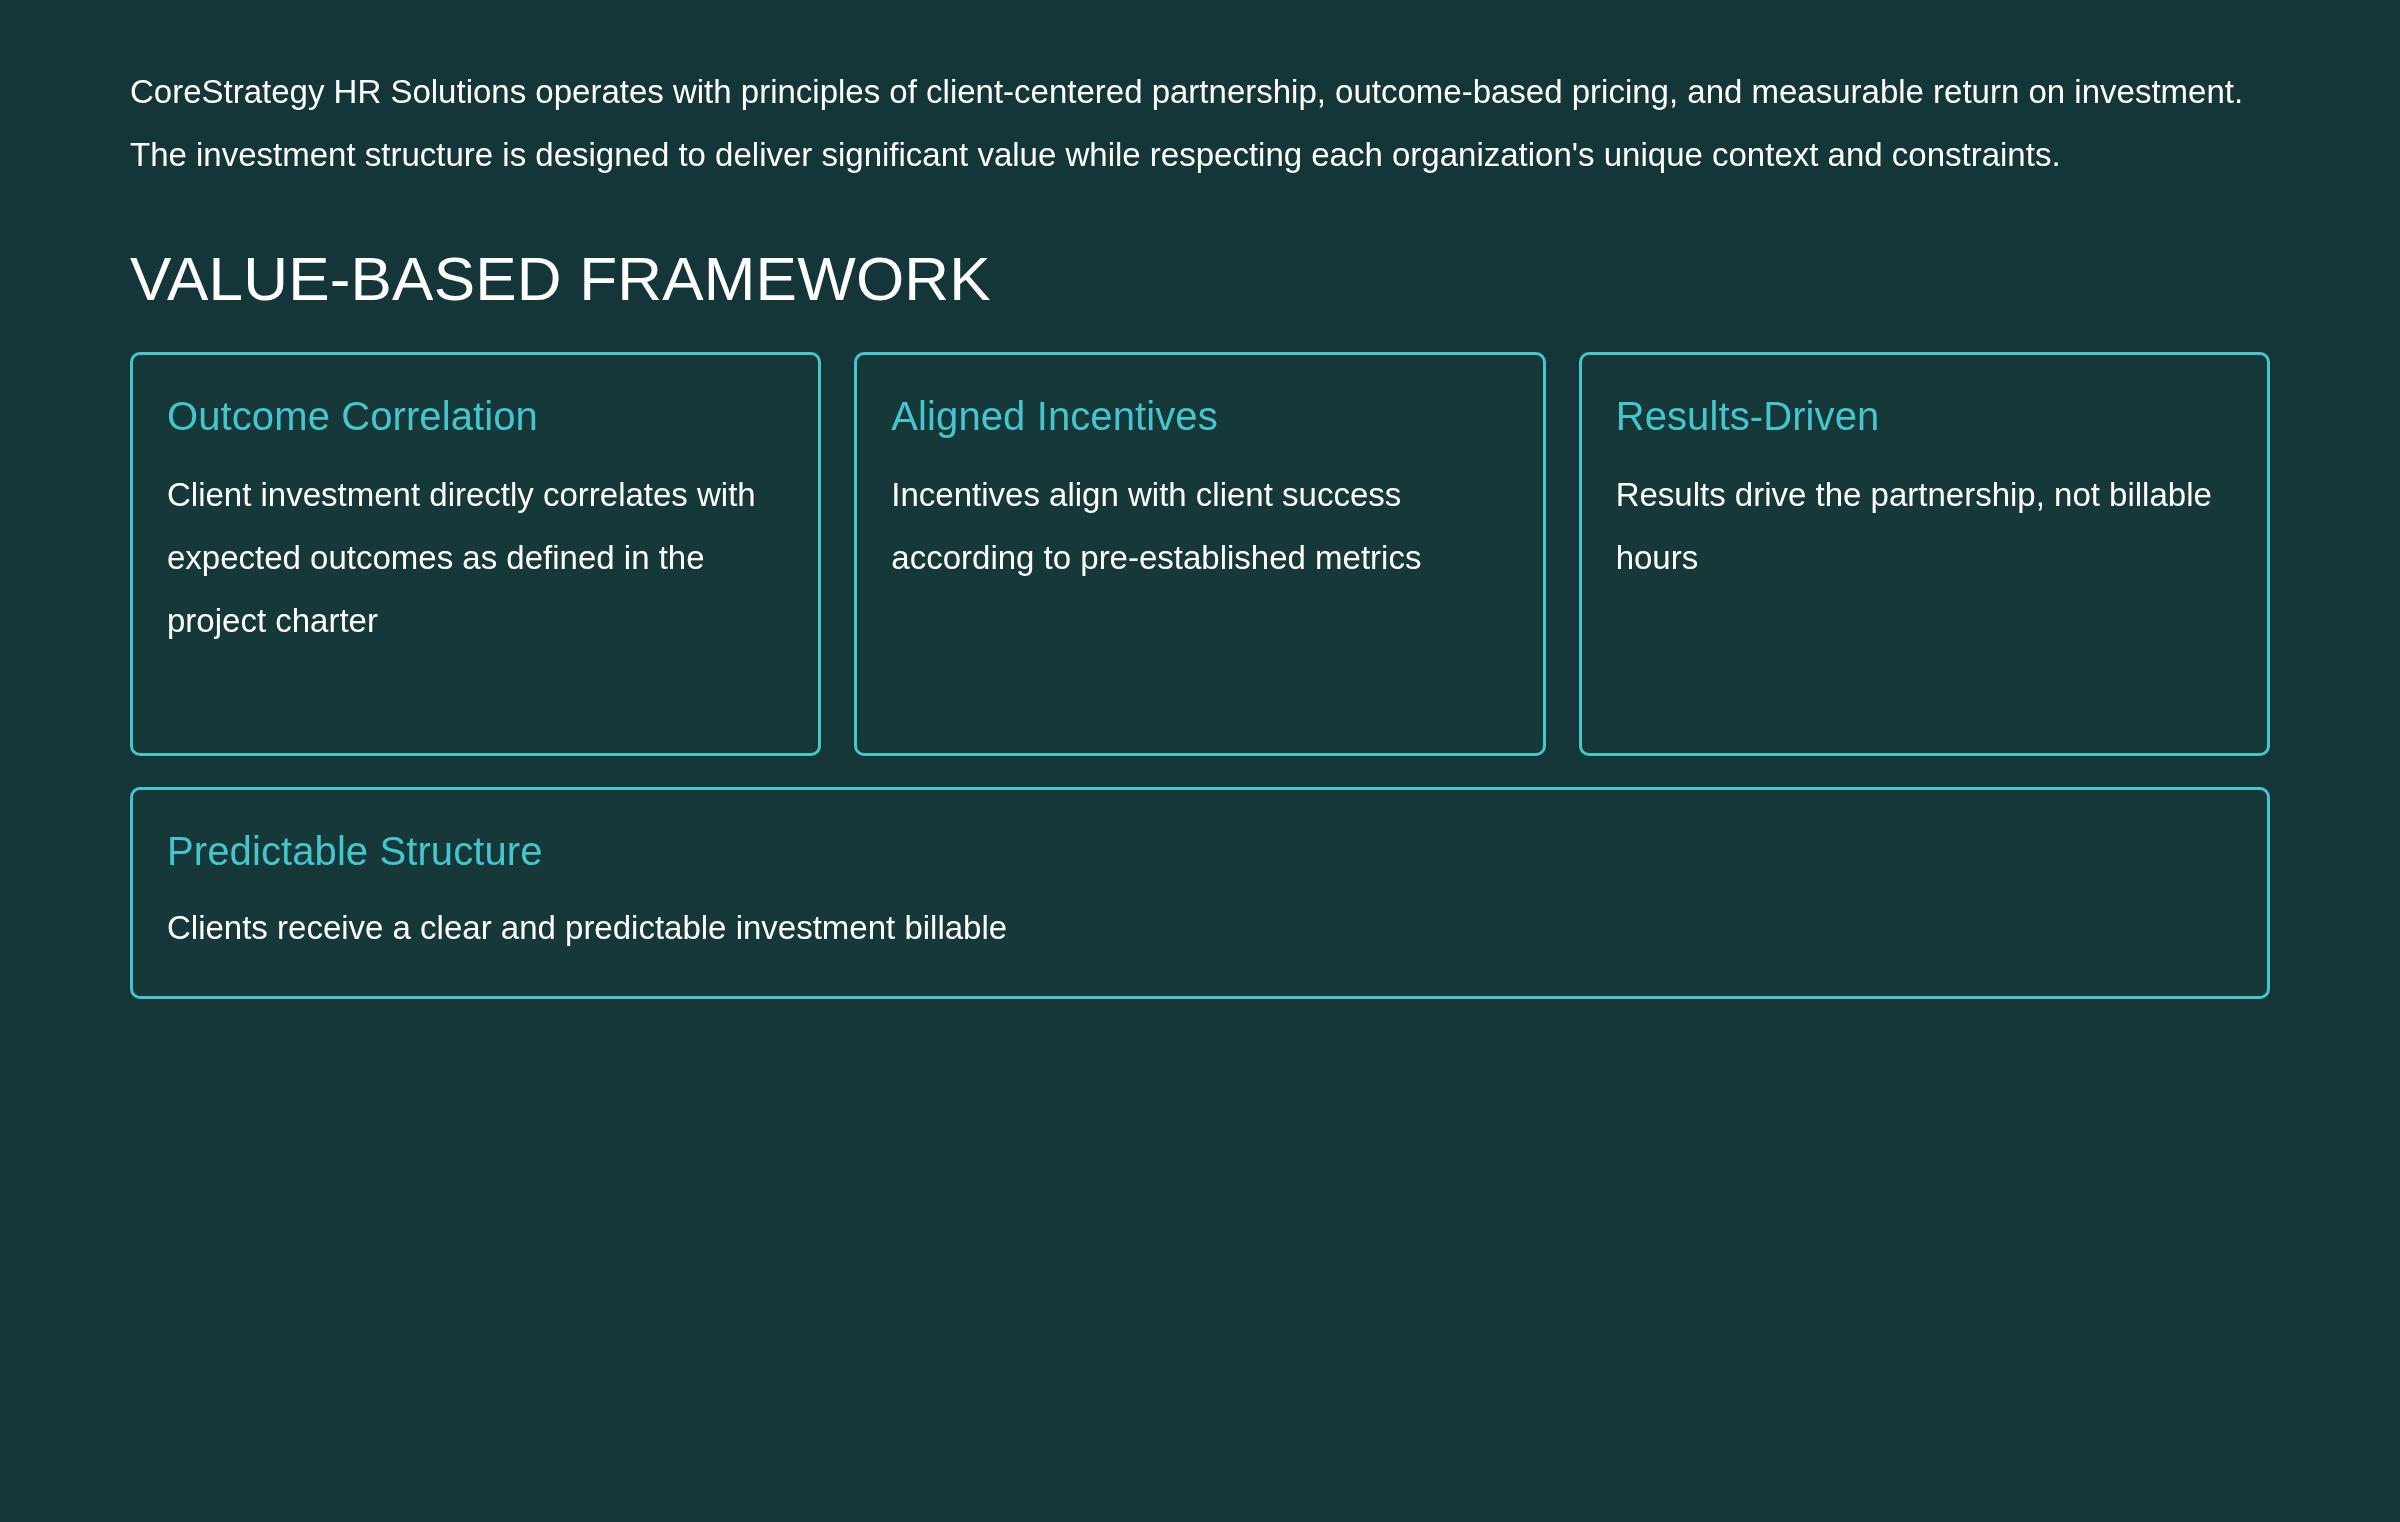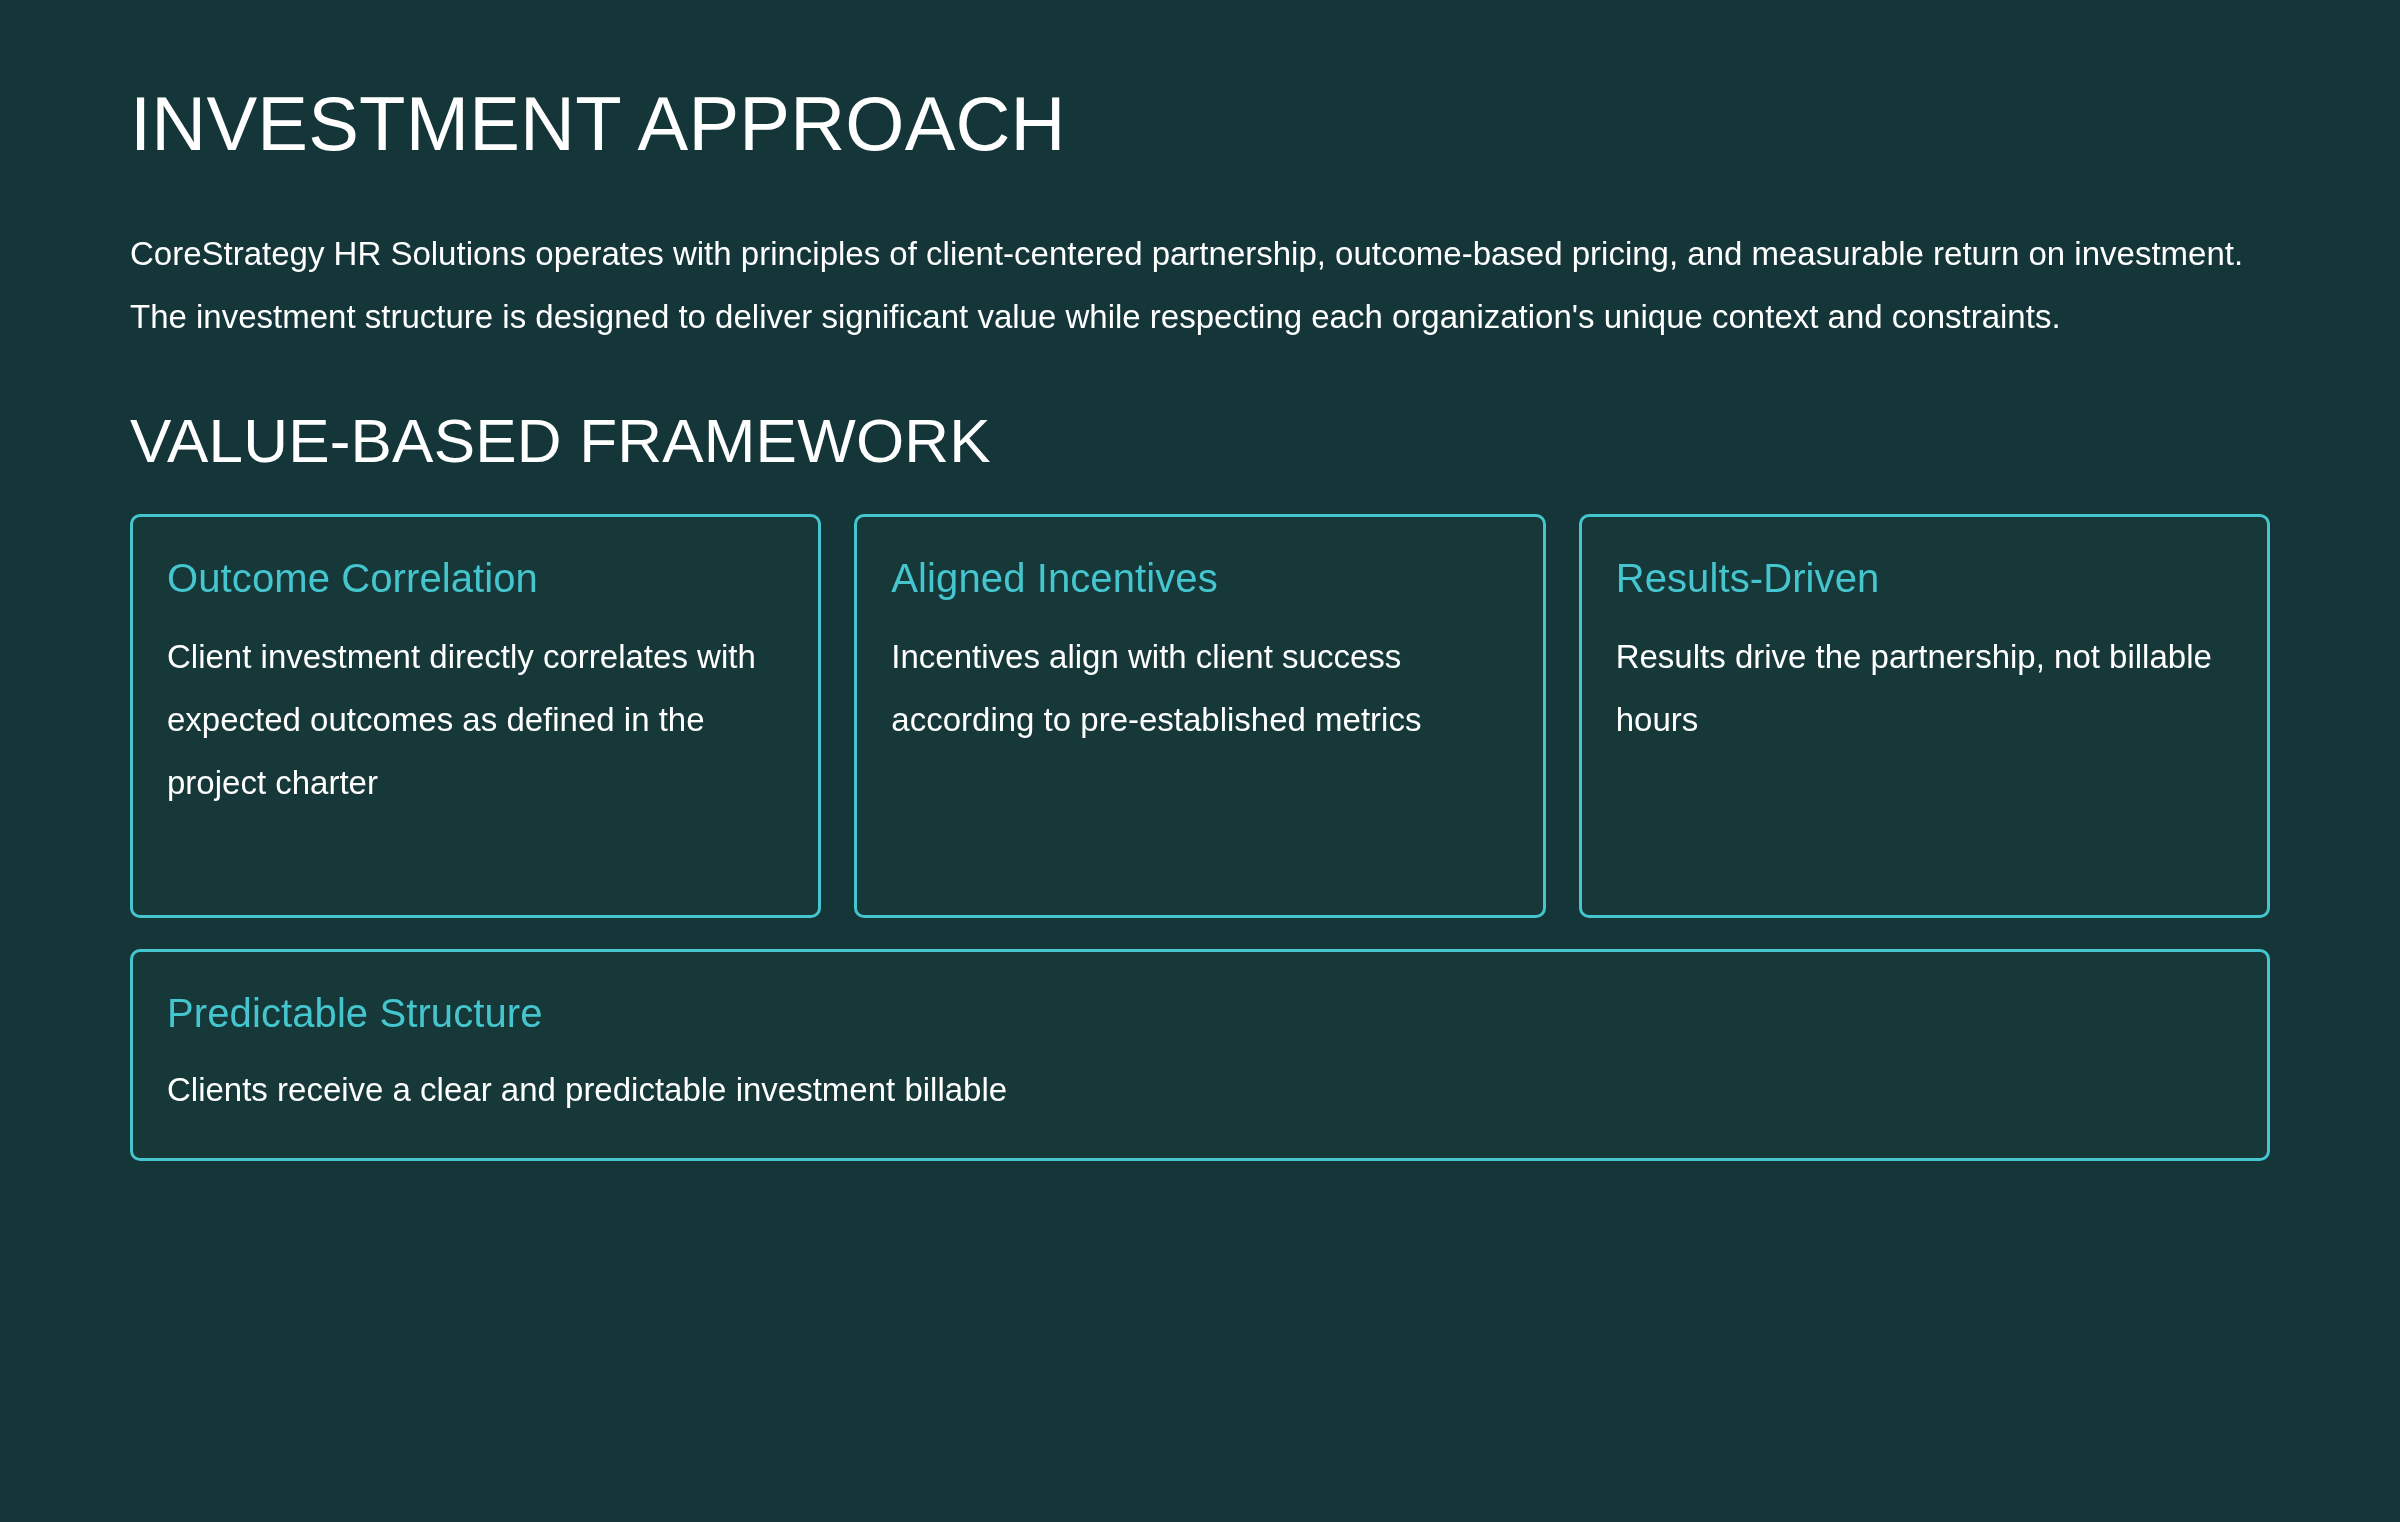--- a/index.html
+++ b/index.html
@@ -63,21 +63,20 @@
     color: #ffffff;
     max-width: 2175px;
   }
 
   
   .card-row {
     margin-top: 42px;
     display: flex;
     gap: 33px;
     align-items: stretch;
-    justify-content: flex-end;
   }
 
   .card {
     flex: 1 1 0;
     min-width: 0;
     border: 3px solid #45c6cf;
     border-radius: 10px;
     background: #163839;
     padding: 38px 34px 34px 34px;
   }
@@ -112,21 +111,20 @@
 
   .card.wide .card-body {
     margin-top: 22px;
   }
 </style>
 </head>
 <body>
 
 <div class="page">
 
-  <h1 class="h1">INVESTMENT APPROACH</h1>
 
   <p class="lede">CoreStrategy HR Solutions operates with principles of client-centered partnership, outcome-based pricing, and measurable return on investment. The investment structure is designed to deliver significant value while respecting each organization's unique context and constraints.</p>
 
   <h2 class="h2">VALUE-BASED FRAMEWORK</h2>
 
 
   <div class="card-row">
 
     <div class="card tall">
       <div class="card-title">Outcome Correlation</div>

